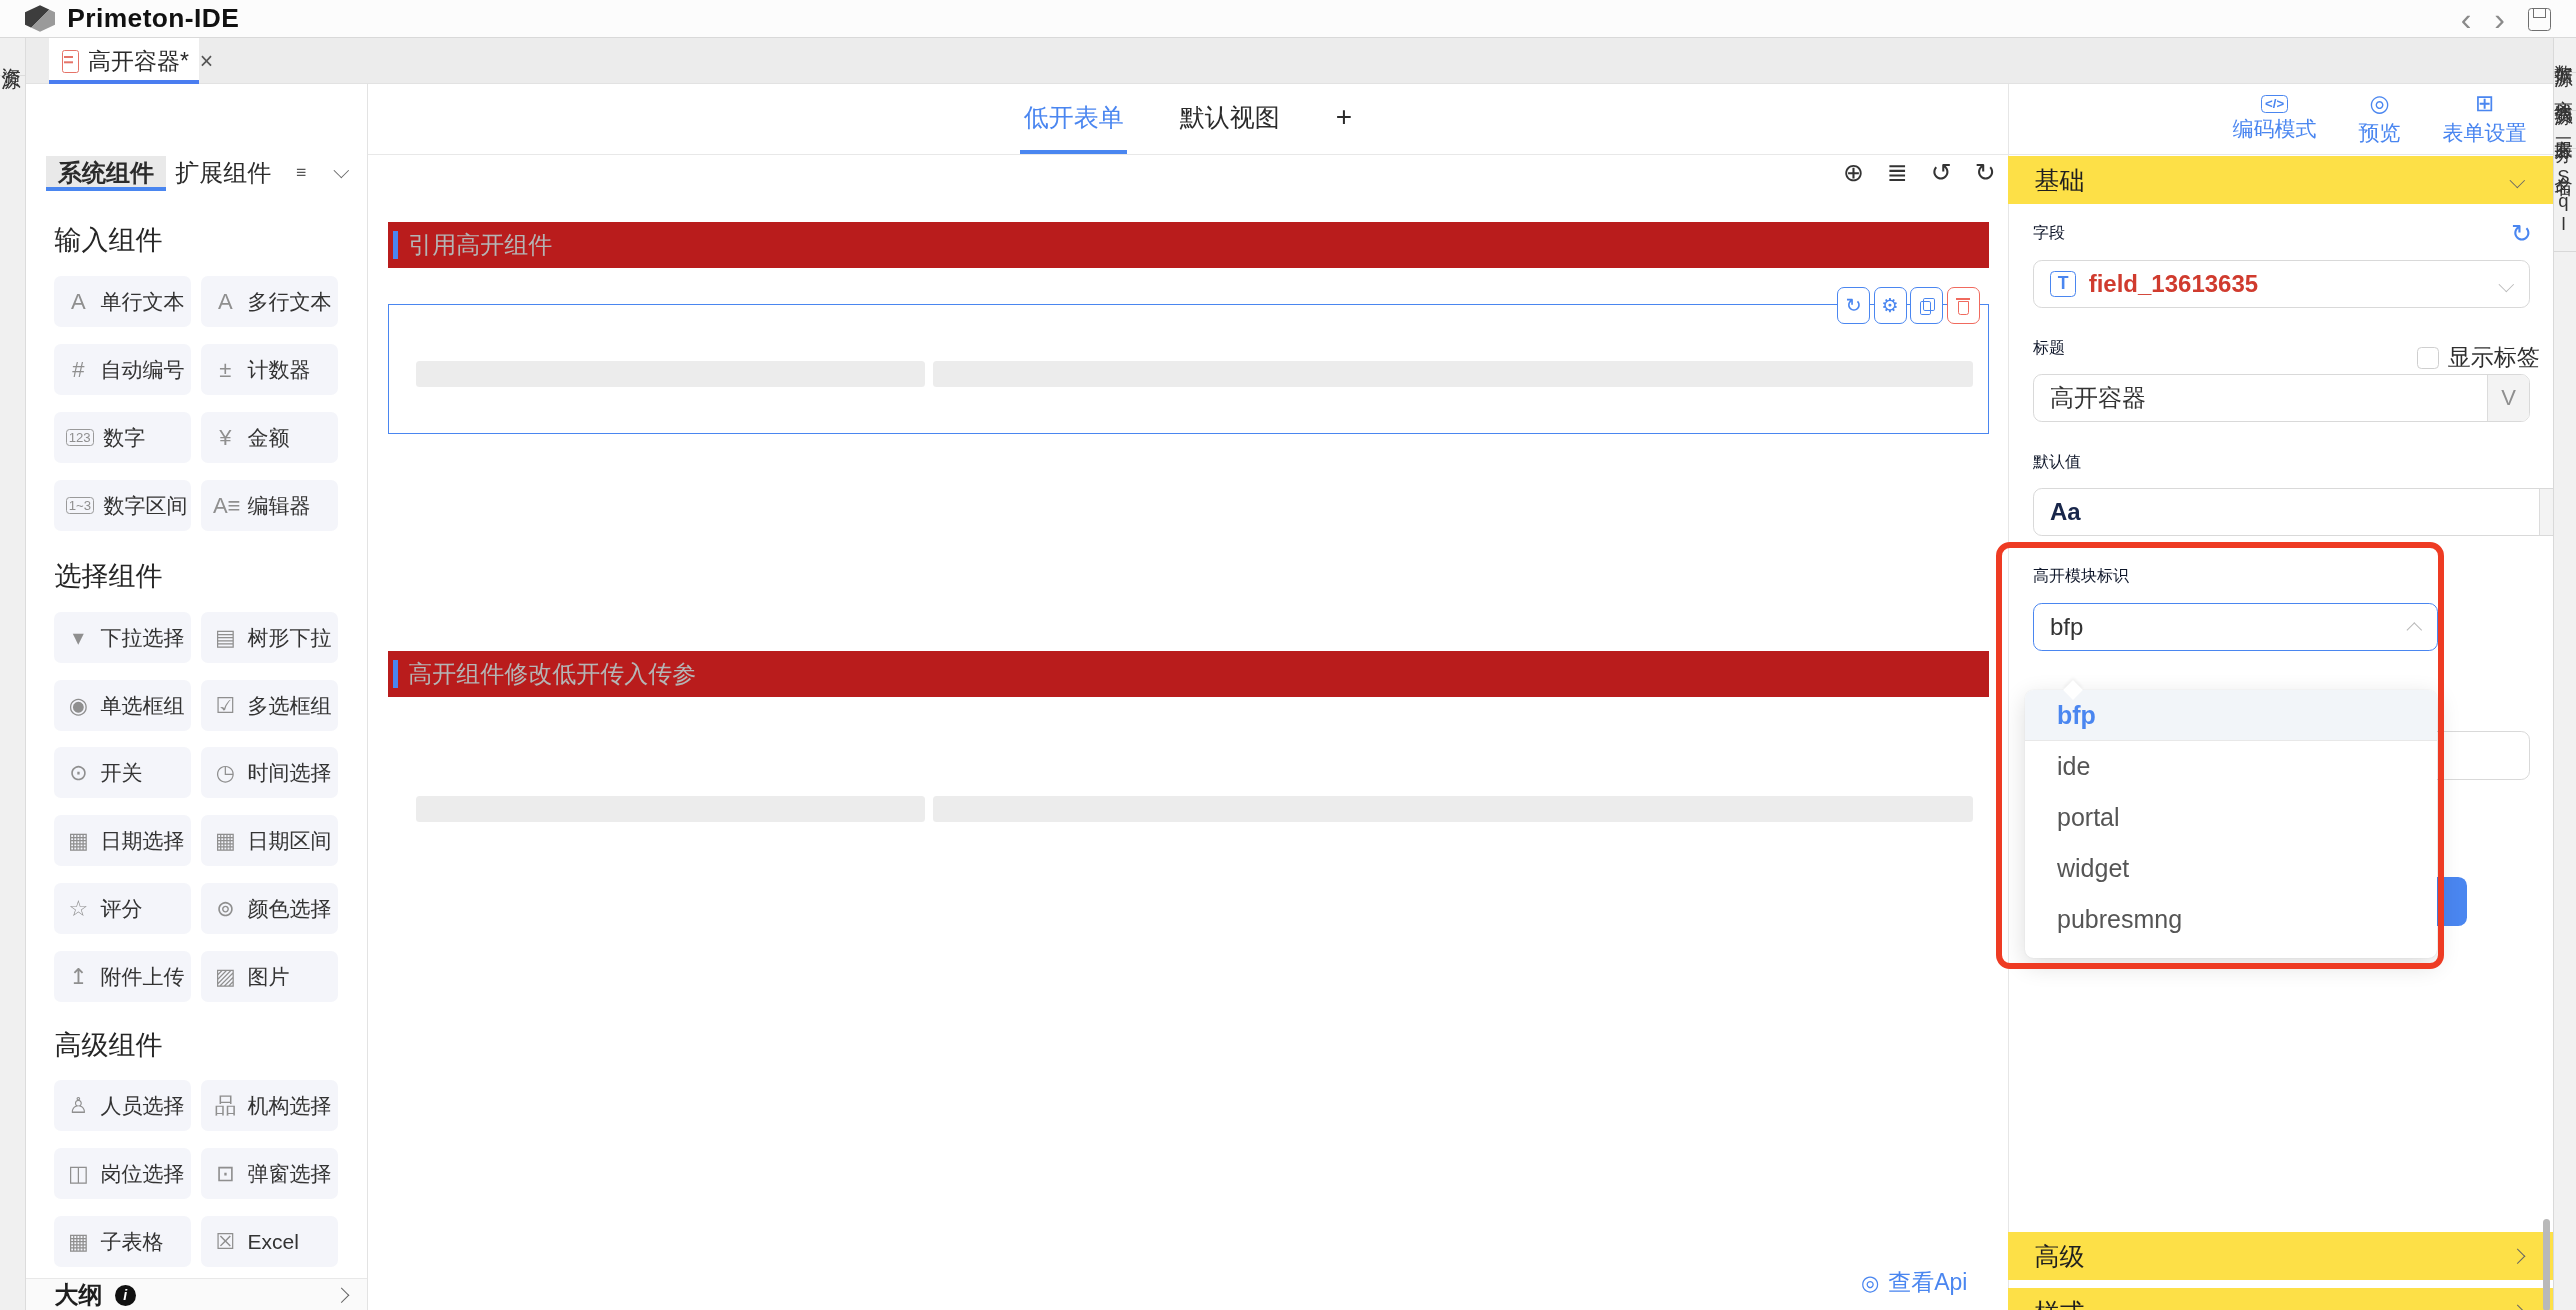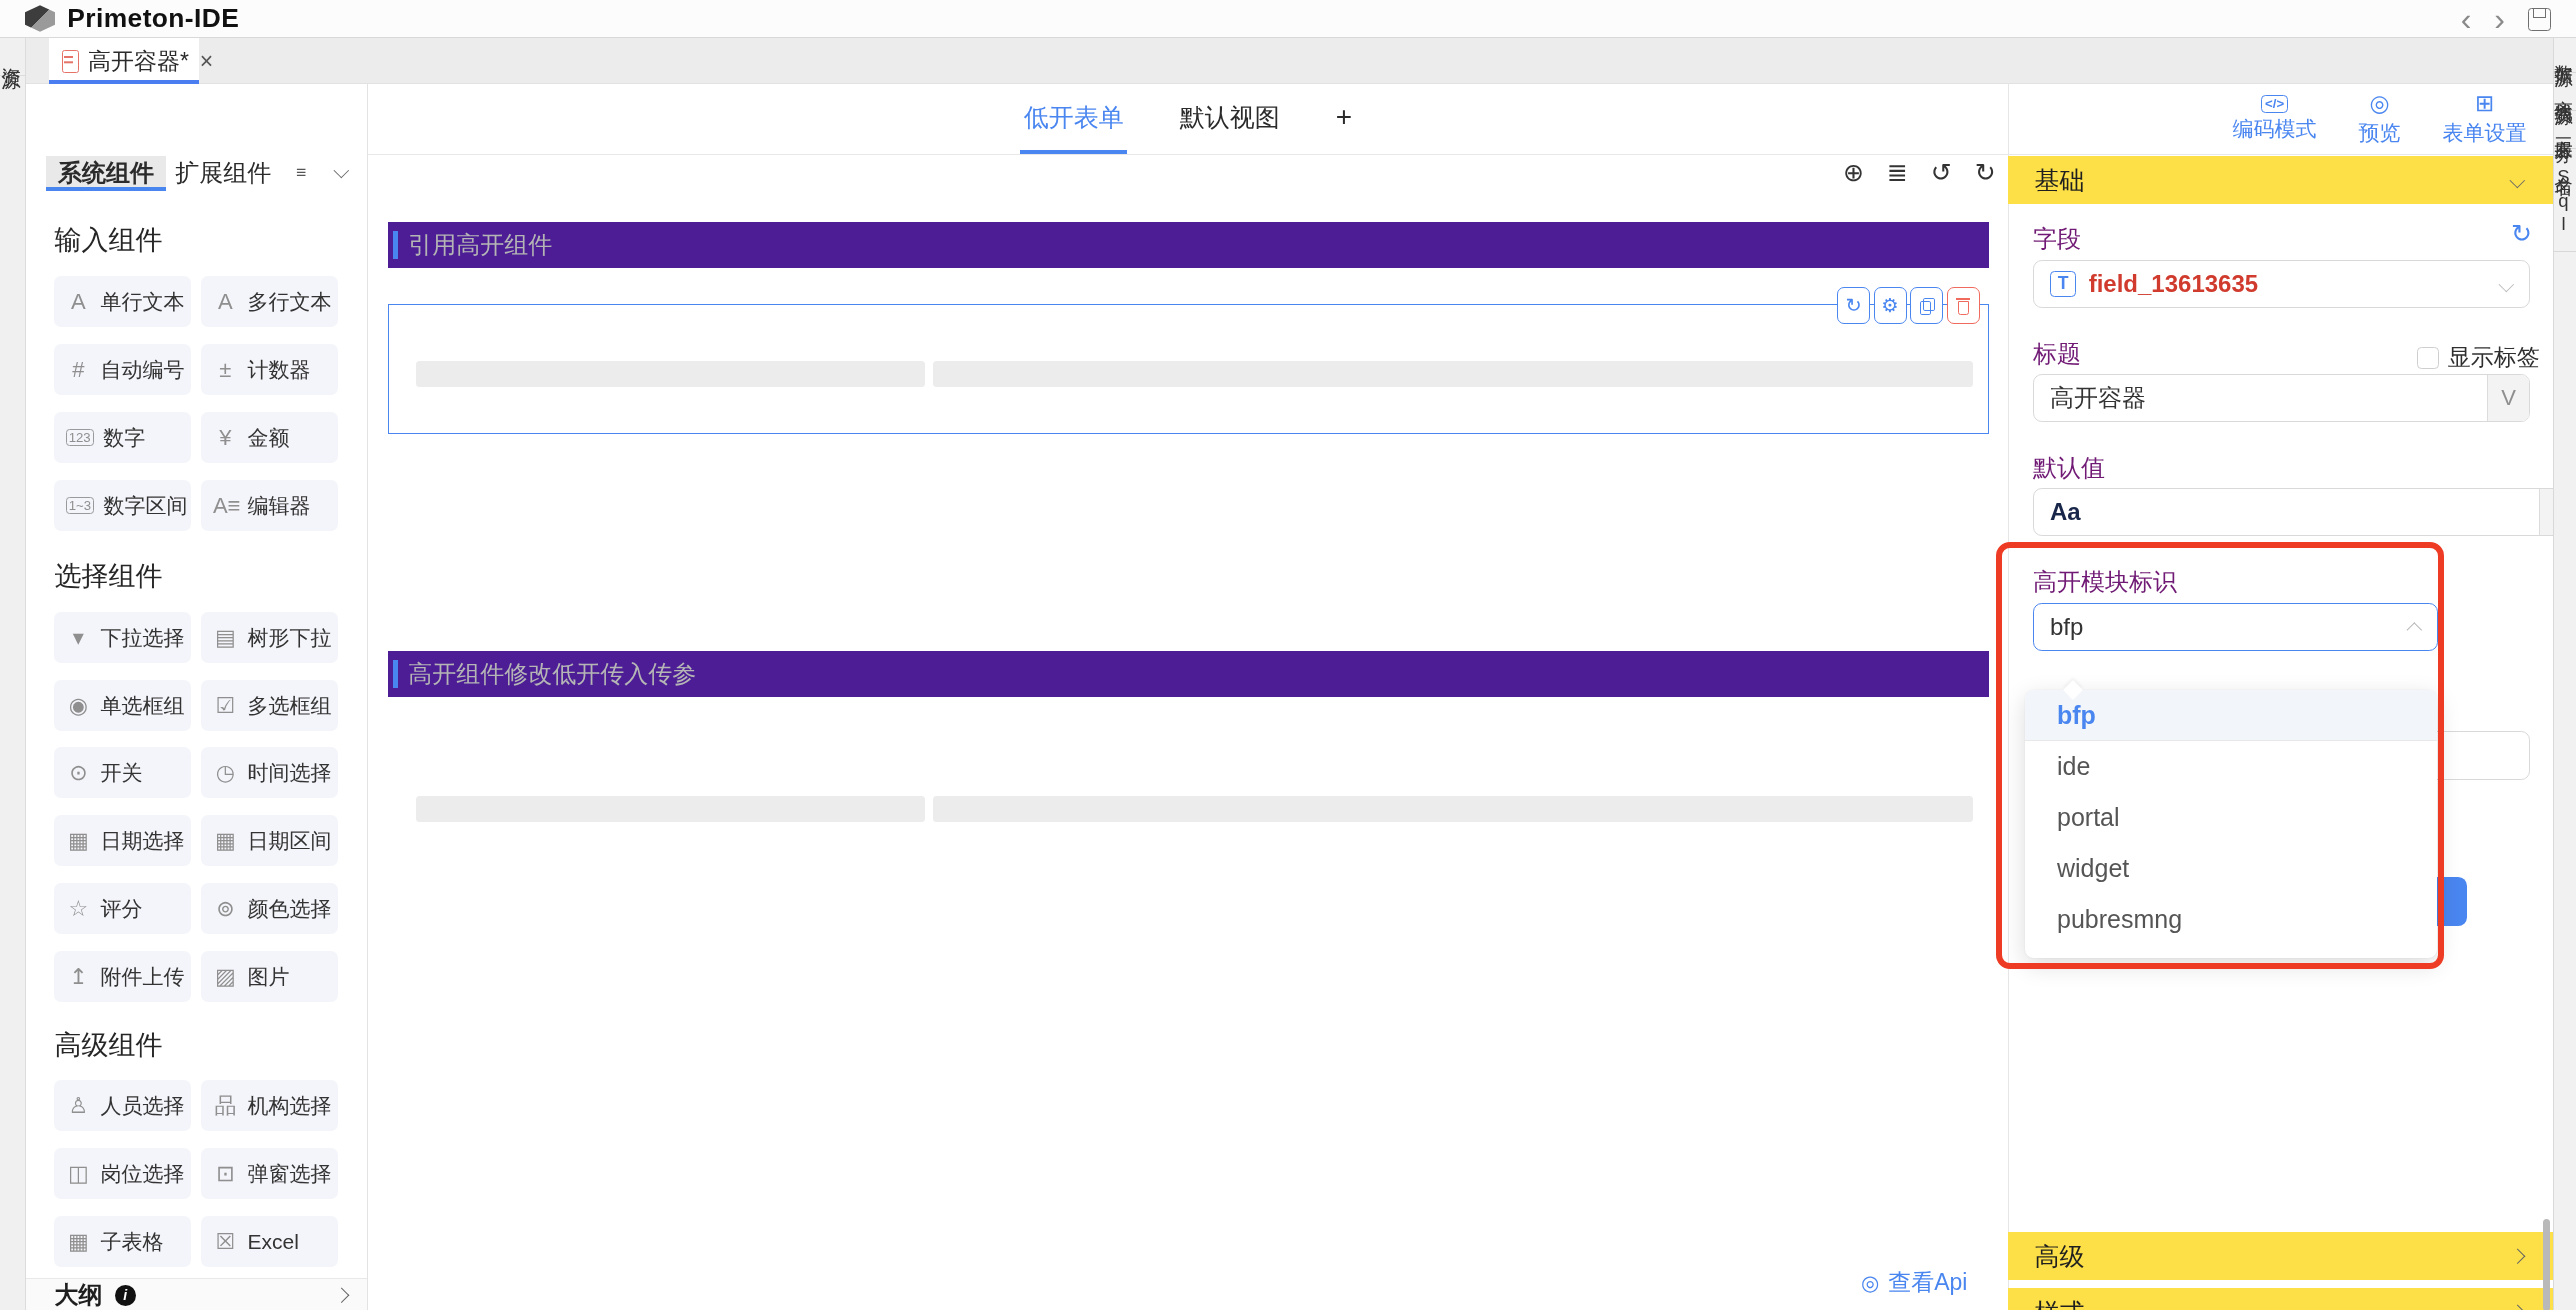--- a/index.html
+++ b/index.html
@@ -76,21 +76,21 @@
   .hact { display:flex; flex-direction:column; align-items:center; gap:1.8px; color:#4a86f0; cursor:pointer; }
   .hact .hic { font-size:23px; line-height:1.1; }
   .hact .hic.boxed { font-size:13.2px; font-weight:700; border:1.8px solid #4a86f0; border-radius:4.4px; padding:0.9px 2.6px; }
   .hact .hlb { font-size:21px; }
 
   .canvas-toolbar { position:absolute; left:368px; top:156px; width:1640px; height:33px; display:flex; align-items:center;
     justify-content:flex-end; gap:23px; padding-right:12.3px; color:#333; }
   .ct-ic { font-size:25px; line-height:1; cursor:pointer; }
 
   
-  .sec-bar { position:absolute; left:388px; width:1601px; height:46px; background:#4c1d95; display:flex; align-items:center; }
+  .sec-bar { position:absolute; left:388px; width:1601px; height:46px; background:#b91c1c; display:flex; align-items:center; }
   .sec-bar::before { content:""; width:4.4px; height:28px; background:#4a86f0; margin-left:5.3px; margin-right:10.6px; }
   .sec-bar .st { font-size:24px; color:#b5b5b5; }
   .widget { position:absolute; left:388px; top:304px; width:1601px; height:130px; border:1.8px solid #4a86f0; background:#fff; }
   .wact { position:absolute; top:287px; display:flex; gap:3.5px; }
   .wbtn { width:33px; height:37px; border-radius:7px; background:#fff; border:1.8px solid #4a86f0; color:#4a86f0;
     display:flex; align-items:center; justify-content:center; font-size:19.4px; cursor:pointer; position:relative; }
   .wbtn.danger { border-color:#f06a5e; color:#f06a5e; }
   .copy-ic { width:14px; height:16px; position:relative; }
   .copy-ic::before { content:""; position:absolute; left:0; top:3.5px; width:9.7px; height:11.5px; border:1.8px solid #4a86f0; border-radius:1.8px; background:#fff; }
   .copy-ic::after { content:""; position:absolute; left:3.5px; top:0; width:9.7px; height:11.5px; border:1.8px solid #4a86f0; border-radius:1.8px; }
@@ -99,21 +99,21 @@
   .trash-ic::after { content:""; position:absolute; left:0; top:0.9px; width:14px; height:1.8px; background:#f06a5e; }
   .skel { position:absolute; height:26.4px; background:#ececec; border-radius:3.5px; }
   .view-api { position:absolute; left:1861px; top:1267px; display:flex; align-items:center; gap:8.8px; color:#4a86f0; font-size:23px; cursor:pointer; }
   .view-api .e { font-size:21px; }
 
   
   .inspector { position:absolute; left:2008px; top:155px; width:545px; height:1156px; background:#fff; border-left:0.9px solid #e6e6e6; }
   .hd-bar { position:absolute; left:2008px; width:545px; height:48px; background:#fde047; display:flex; align-items:center;
     padding:0 30px 0 26.4px; font-size:25px; color:#1f1f1f; }
   .hd-bar .hchev { margin-left:auto; }
-  .ins-label { position:absolute; font-size:24px; color:#701a75; }
+  .ins-label { position:absolute; font-size:16px; color:#0f172a; }
   .ins-input { position:absolute; height:48px; border:1.8px solid #d9d9d9; border-radius:8.8px; background:#fff;
     display:flex; align-items:center; padding-left:16px; font-size:24px; color:#333; }
   .suffix { position:absolute; right:0; top:0; bottom:0; width:42px; background:#f3f3f3; border-left:0.9px solid #dcdcdc;
     border-radius:0 7px 7px 0; display:flex; align-items:center; justify-content:center; color:#8f8f8f; font-size:22px; }
   .refresh { position:absolute; left:2511px; font-size:25px; color:#4a86f0; cursor:pointer; }
   .t-badge { width:26.4px; height:26.4px; border:1.8px solid #4a86f0; border-radius:4.4px; color:#4a86f0; font-size:17.6px; font-weight:700;
     display:flex; align-items:center; justify-content:center; margin-right:12.3px; flex:none; }
   .field-val { color:#d03b2e; font-weight:600; }
   .sel-chev { position:absolute; right:17.6px; top:17.6px; border-color:#b9b9b9; }
   .cbx-row { position:absolute; left:2417px; top:342px; display:flex; align-items:center; gap:8.8px; }

